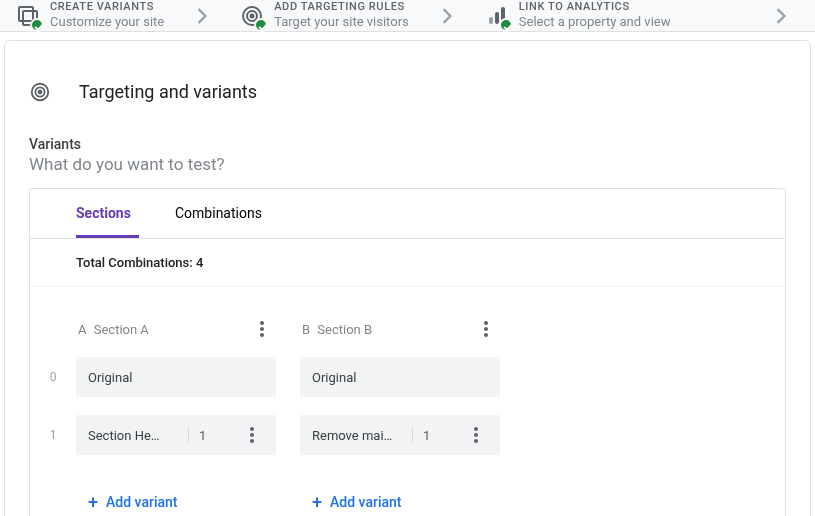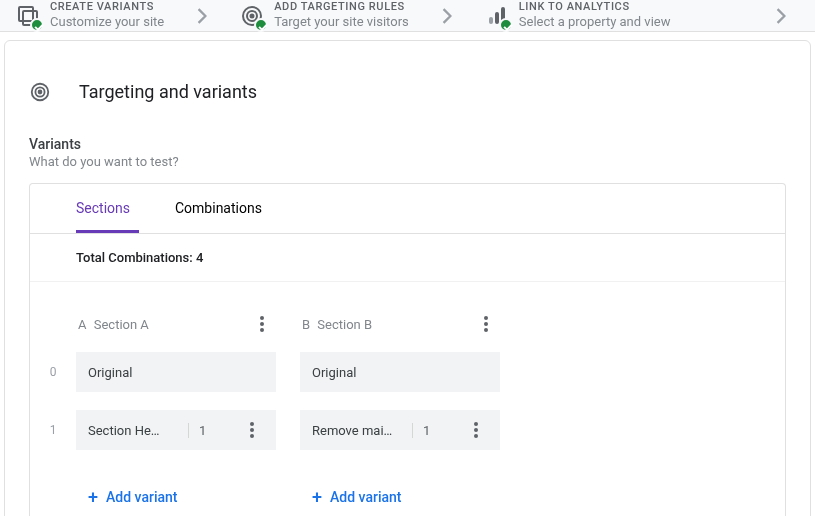--- a/index.html
+++ b/index.html
@@ -72,41 +72,41 @@
     font-size: 18px; font-weight: 400; margin: 16px; color: #202124;
   }
   .target-icon { width: 22px; height: 22px; }
 
   .section-label {
     padding: 0 24px;
     font-size: 14px; color: #3c4043; font-weight: 500;
   }
   .section-hint {
     padding: 2px 24px 14px 24px;
-    font-size: 13px; color: #80868b;
+    font-size: 17px; color: #80868b;
   }
 
   .panel {
     margin: 0 24px;
     border: 1px solid #e0e0e0;
     border-bottom: none;
     border-radius: 4px 4px 0 0;
   }
   .tabs {
     display: flex; gap: 36px;
     padding: 0 46px;
     border-bottom: 1px solid #e0e0e0;
   }
   .tab {
     padding: 16px 0 14px 0;
     font-size: 14px; color: #000000;
     cursor: pointer;
     border-bottom: 3px solid transparent;
   }
-  .tab.active { color: #673ab7; border-bottom-color: #673ab7; font-weight: 400; }
+  .tab.active { color: #673ab7; border-bottom-color: #673ab7; font-weight: 700; }
   .tab.active { width: 63px; } 
 
   .combo-row {
     padding: 16px 46px;
     font-size: 13px; color: #202124; font-weight: 500;
     border-bottom: 1px solid #f1f1f1;
   }
 
   .grid {
     display: grid;

